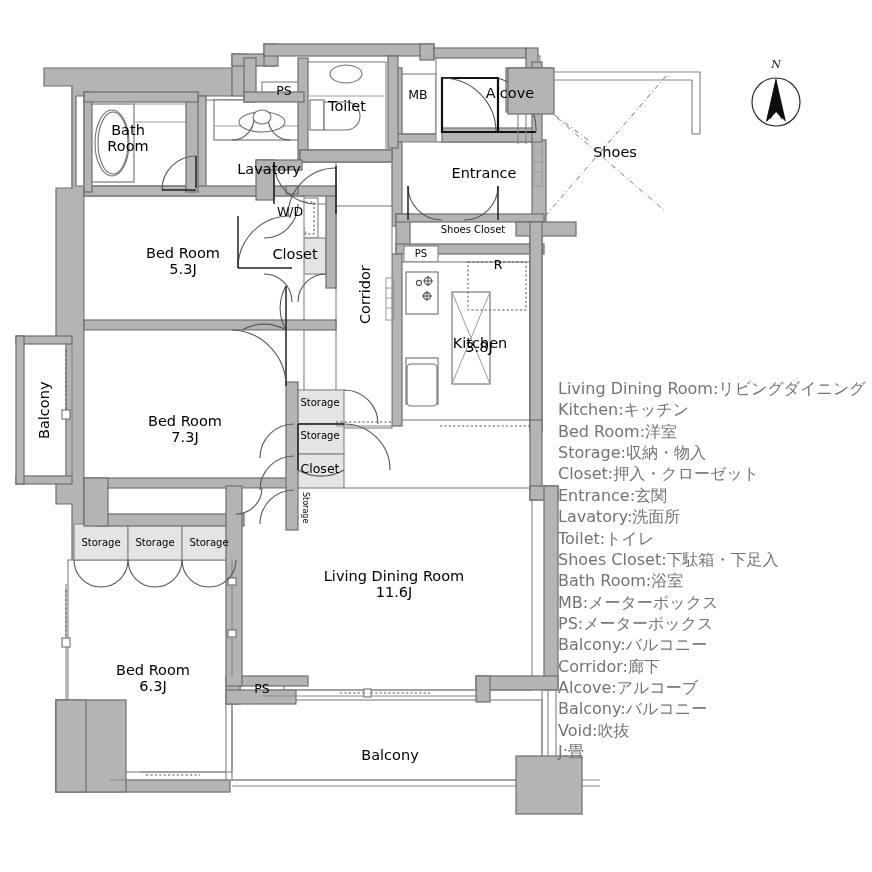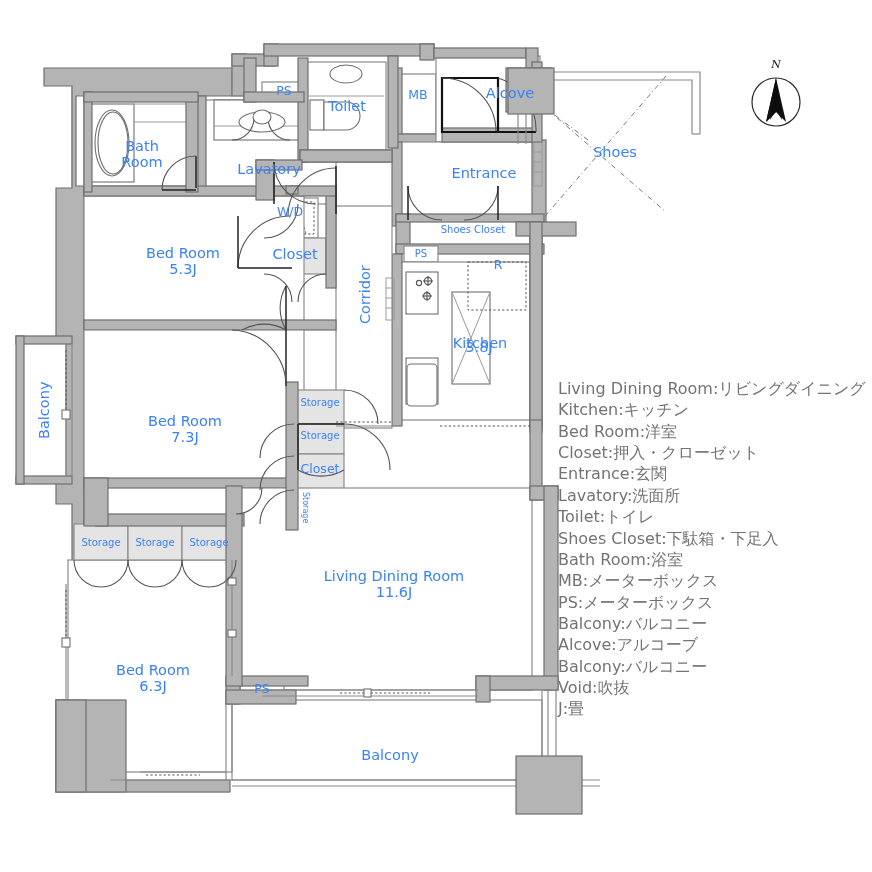--- a/index.html
+++ b/index.html
@@ -6,21 +6,21 @@
   body{width:872px;height:872px;overflow:hidden;
        font-family:"DejaVu Sans","Liberation Sans",sans-serif;color:#1a1a1a;}
   #root{position:relative;width:872px;height:872px;}
 
   
   #plan{position:absolute;left:0;top:0;width:872px;height:872px;}
 
   
   .lbl{position:absolute;white-space:pre;text-align:center;
        font-family:"DejaVu Sans","Liberation Sans",sans-serif;
-       color:#3b82f6;line-height:1.12;pointer-events:none;}
+       color:#000000;line-height:1.12;pointer-events:none;}
   .lbl.big{font-size:14.5px;}
   .lbl.mid{font-size:12.5px;}
   .lbl.sm{font-size:10px;}
   .lbl.xs{font-size:8px;}
   .lbl.vert{writing-mode:vertical-rl;text-orientation:mixed;}
   .lbl.vert-up{writing-mode:vertical-rl;transform:rotate(180deg);transform-origin:center;}
 
   
   #legend{position:absolute;left:558px;top:378px;width:300px;
           font-size:16px;line-height:1.335;color:#737373;
@@ -330,21 +330,21 @@
 
     <g>
       <rect class="wall" x="508" y="68" width="46" height="46"></rect>
       <path class="ln" d="M518,114 L518,144"></path>
       <path class="ln" d="M526,114 L526,144"></path>
       <rect class="wall" x="516" y="756" width="66" height="58"></rect>
       <path class="ln" d="M548,690 L548,756"></path>
     </g>
   </svg>
 
-  <div class="lbl big" style="left:100px;top:122px;width:84px;margin-top:16px;">Bath
+  <div class="lbl big" style="left:86px;top:122px;width:84px;">Bath
 Room</div>
   <div class="lbl big" style="left:216px;top:161px;width:106px;">Lavatory</div>
   <div class="lbl big" style="left:318px;top:98px;width:58px;">Toilet</div>
   <div class="lbl mid" style="left:266px;top:84px;width:36px;">PS</div>
   <div class="lbl mid" style="left:398px;top:88px;width:40px;">MB</div>
   <div class="lbl big" style="left:444px;top:85px;width:86px;padding-left:23px;">Alcove</div>
   <div class="lbl big" style="left:434px;top:165px;width:100px;">Entrance</div>
   <div class="lbl sm" style="left:432px;top:224px;width:82px;">Shoes Closet</div>
   <div class="lbl sm" style="left:404px;top:248px;width:34px;">PS</div>
   <div class="lbl mid" style="left:482px;top:258px;width:32px;">R</div>
@@ -381,28 +381,30 @@
       <path d="M28,20 L18,64 L28,54 Z" fill="#111111"></path>
       <path d="M28,20 L18,64 L28,54 Z" fill="#111111"></path>
       <path d="M28,20 L22,62 L28,52 L34,62 Z" fill="#0d0d0d"></path>
     </svg>
   </div>
 
   <div id="legend">
     <div class="row">Living Dining Room:リビングダイニング</div>
     <div class="row">Kitchen:キッチン</div>
     <div class="row">Bed Room:洋室</div>
+    <div class="row">Storage:収納・物入</div>
     <div class="row">Closet:押入・クローゼット</div>
     <div class="row">Entrance:玄関</div>
     <div class="row">Lavatory:洗面所</div>
     <div class="row">Toilet:トイレ</div>
     <div class="row">Shoes Closet:下駄箱・下足入</div>
     <div class="row">Bath Room:浴室</div>
     <div class="row">MB:メーターボックス</div>
     <div class="row">PS:メーターボックス</div>
     <div class="row">Balcony:バルコニー</div>
+    <div class="row">Corridor:廊下</div>
     <div class="row">Alcove:アルコーブ</div>
     <div class="row">Balcony:バルコニー</div>
     <div class="row">Void:吹抜</div>
     <div class="row">J:畳</div>
   </div>
 
 </div>
 
 </body></html>

